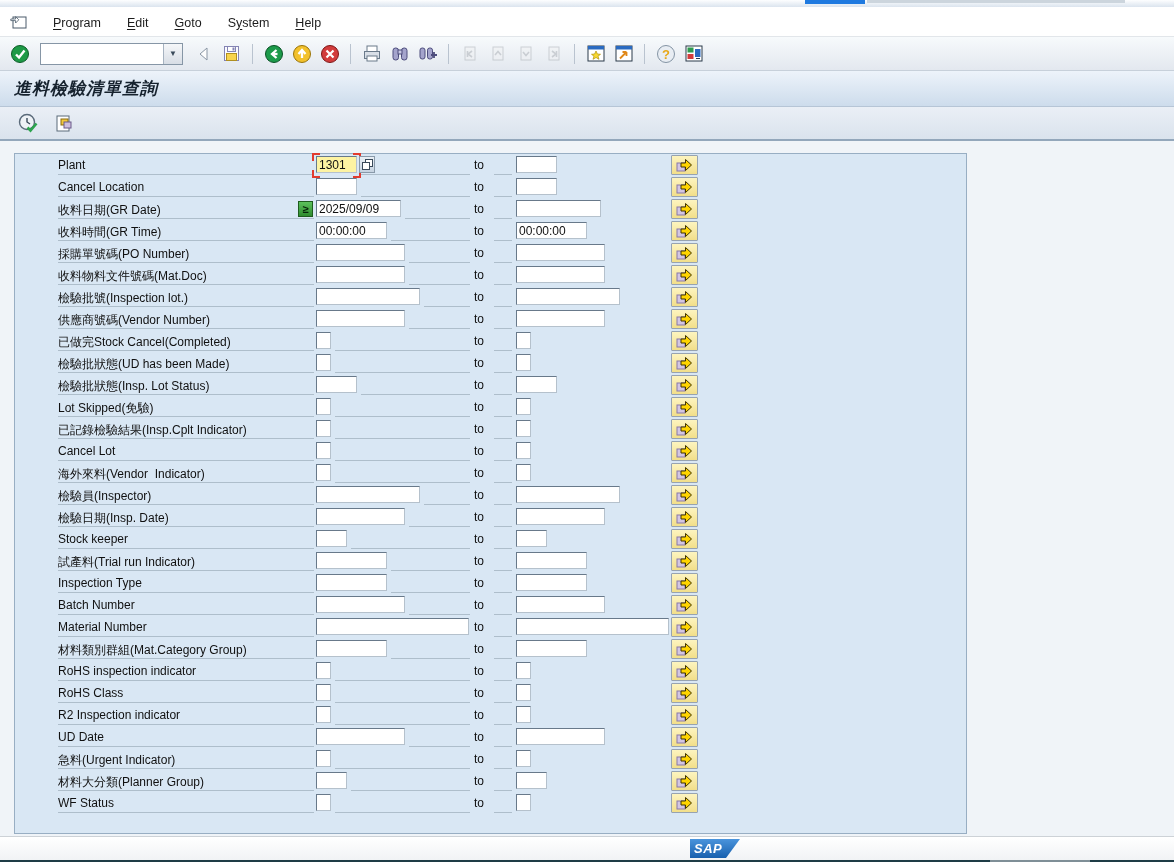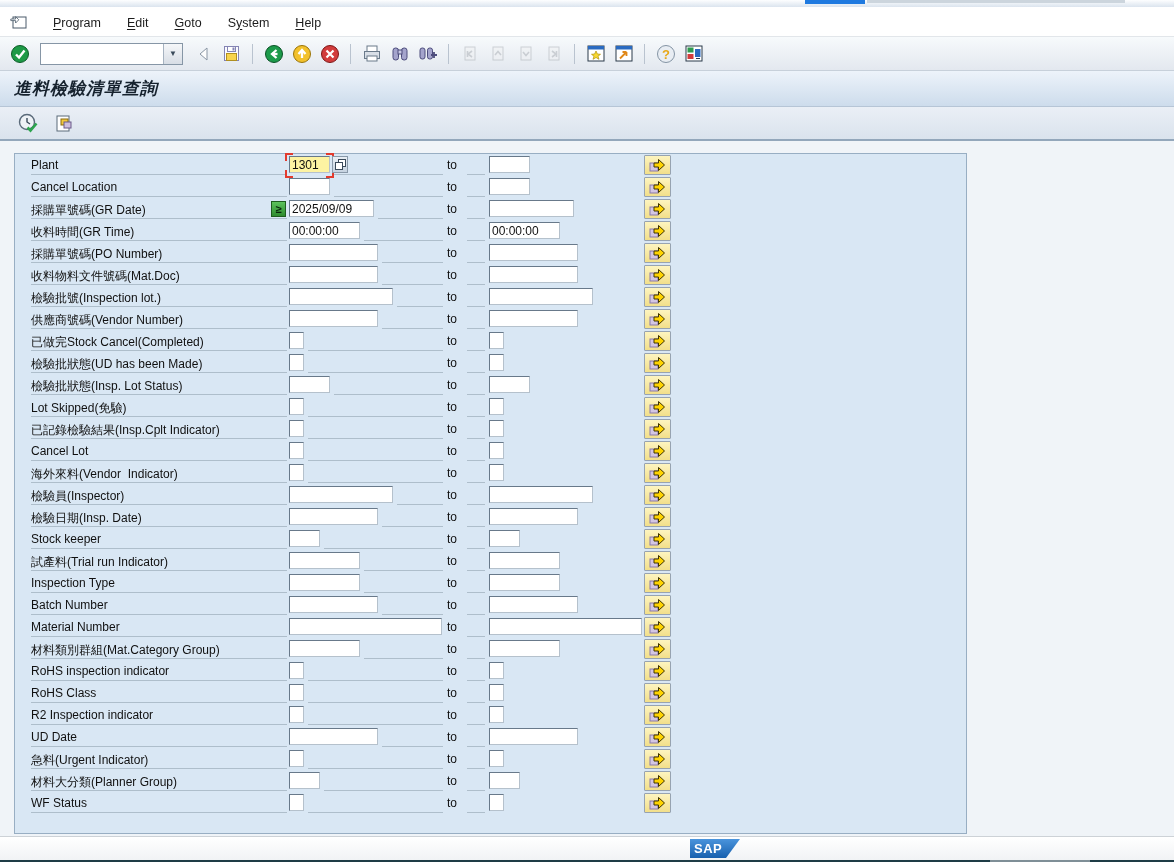--- a/index.html
+++ b/index.html
@@ -30,42 +30,42 @@
   .title{font-size:17px;font-weight:bold;font-style:italic;color:#16222e;letter-spacing:1px;}
   
   .app-toolbar{height:34px;background:linear-gradient(#eaeff6,#dae3ed);display:flex;align-items:center;gap:12px;
                padding-left:16px;border-bottom:2px solid #93a7bb;box-sizing:border-box;}
   .app-btn{width:24px;height:24px;display:flex;align-items:center;justify-content:center;}
   
   .content{position:relative;height:695px;background:#f0f4f8;}
   .frame{position:absolute;left:14px;top:12px;width:953px;height:681px;border:1px solid #98aec3;background:#d9e7f4;box-sizing:border-box;}
   .frame-header{height:19px;background:linear-gradient(#eaf1f8,#d3e1f0);border-bottom:1px solid #a9bdd0;
                 font-size:12px;color:#1a2430;display:flex;align-items:center;padding-left:8px;}
-  .rows{position:relative;}
+  .rows{position:relative;margin-left:27px;}
   .sel-row{position:relative;height:22px;}
   .sel-label{position:absolute;left:16px;top:4px;font-size:12px;color:#101010;white-space:pre;}
   .uline{position:absolute;height:1px;background:#aebecb;top:20px;}
   .fld{position:absolute;top:2px;height:17px;background:#fff;border:1px solid;border-color:#68798a #b5c1cc #b5c1cc #68798a;
        font-size:12px;padding:0 2px;box-sizing:border-box;font-family:"Liberation Sans",sans-serif;outline:none;color:#101010;}
   .fld.focused{background:#fdf3a2;}
   .to-word{position:absolute;left:432px;top:4px;font-size:12px;color:#101010;}
   .multi-btn{position:absolute;left:629px;top:1px;width:27px;height:20px;
              background:linear-gradient(#fdf4bf,#f2df8a);border:1px solid #97a3b0;border-radius:1px;
              display:flex;align-items:center;justify-content:center;padding:0;cursor:default;}
   .ge-icon{position:absolute;left:256px;top:3px;width:15px;height:16px;background:linear-gradient(#5cc25c,#2e8b2e);
            border:1px solid #1e5c1e;color:#06230a;font-size:11px;font-weight:bold;display:flex;align-items:center;justify-content:center;box-sizing:border-box;}
   .copy-btn{position:absolute;left:317px;top:2px;width:16px;height:17px;background:linear-gradient(#e9eff5,#c6d3e0);
             border:1px solid #8999a9;box-sizing:border-box;display:flex;align-items:center;justify-content:center;padding:0;}
   .fmark{position:absolute;width:6px;height:6px;border:0 solid #e23b2e;}
   
   .statusbar{position:relative;height:23px;background:linear-gradient(#ffffff,#f1f3f5);border-top:1px solid #cdd2d7;}
   .sap-logo{position:absolute;left:690px;top:2px;width:50px;height:19px;
             background:linear-gradient(#4a94dc,#1860ae);clip-path:polygon(0 0,100% 0,72% 100%,0 100%);
             display:flex;align-items:center;}
-  .sap-logo span{color:#fff;font-weight:bold;font-size:13px;padding-left:4px;letter-spacing:.5px;}
+  .sap-logo span{color:#fff;font-weight:bold;font-style:italic;font-size:13px;padding-left:4px;letter-spacing:.5px;}
   .bottom-strip{position:relative;height:6px;background:#1e3c46;}
   .bottom-strip .seg{position:absolute;left:990px;top:0;width:100px;height:6px;background:#7f8f97;}
 </style>
 </head>
 <body>
 
 <div class="screen">
 
   <div class="top-strip">
     <div class="blue-seg"></div>
@@ -267,21 +267,21 @@
             <span class="to-word">to</span>
             <input class="fld" style="left: 474px; width: 41px;">
             <button class="multi-btn">
               <svg width="17" height="14" viewBox="0 0 17 14">
                 <rect x="1" y="5" width="8" height="8" fill="#d3c6e2" stroke="#8878a8"></rect>
                 <path d="M5 5 L9.5 5 L9.5 1.5 L15.5 7 L9.5 12.5 L9.5 9 L5 9 Z" fill="#ffd400" stroke="#403400" stroke-width="1"></path>
               </svg>
             </button>
           </div>
           <div class="sel-row">
-            <div class="sel-label">採購單號碼(GR Date)</div>
+            <div class="sel-label">收料日期(GR Date)</div>
             <div class="uline" style="left: 16px; width: 256px;"></div>
             <div class="uline" style="left: 363px; width: 65px;"></div>
             <div class="uline" style="left: 452px; width: 18px;"></div>
             <span class="ge-icon">≥</span>
             <input class="fld" value="2025/09/09" style="left: 274px; width: 85px;">
             <span class="to-word">to</span>
             <input class="fld" style="left: 474px; width: 85px;">
             <button class="multi-btn">
               <svg width="17" height="14" viewBox="0 0 17 14">
                 <rect x="1" y="5" width="8" height="8" fill="#d3c6e2" stroke="#8878a8"></rect>

